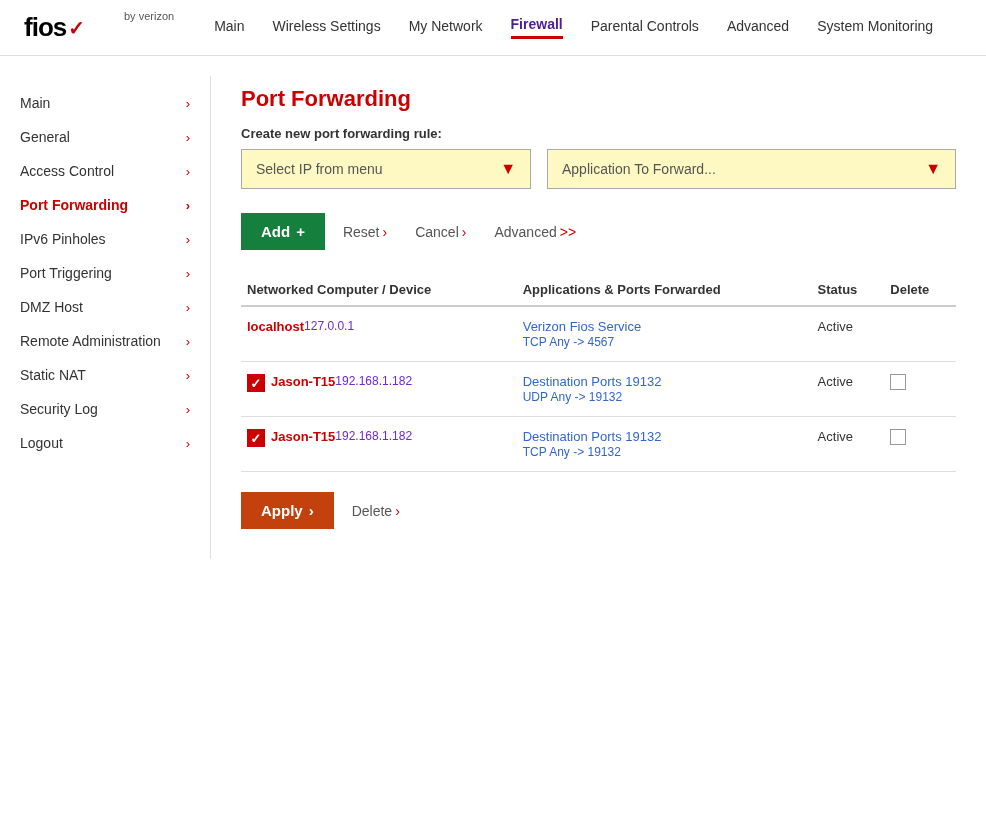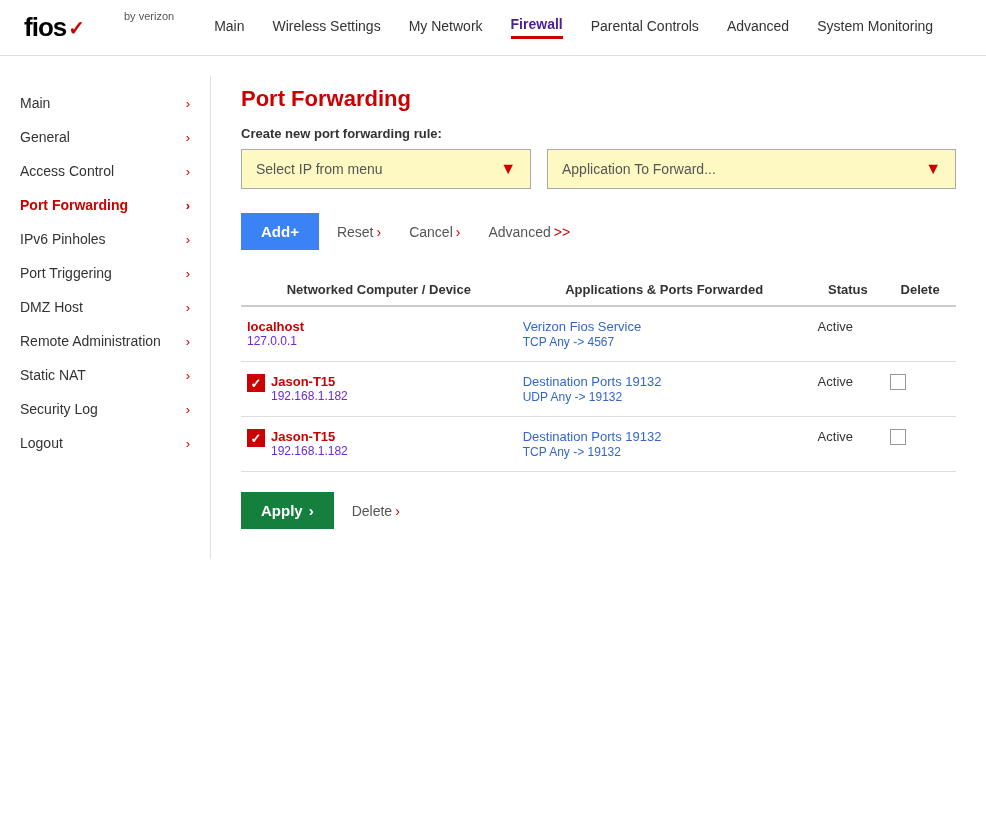--- a/index.html
+++ b/index.html
@@ -36,47 +36,47 @@
       display: flex; align-items: center; justify-content: space-between;
       border: 1px solid #aaa; padding: 10px 14px; cursor: pointer;
       background: #fef9c3; font-size: 14px; color: #555;
     }
     .dropdown-select.narrow { width: 290px; }
     .dropdown-select.wide { flex: 1; }
     .dropdown-arrow { color: #cc0000; font-size: 16px; margin-left: 8px; }
 
     
     .action-row { display: flex; align-items: center; gap: 8px; margin-bottom: 24px; }
-    .btn-add { background: #3b82f6; color: #fff; border: none; padding: 10px 20px; font-size: 15px; font-weight: bold; cursor: pointer; display: flex; align-items: center; }
+    .btn-add { background: #15803d; color: #fff; border: none; padding: 10px 20px; font-size: 15px; font-weight: bold; cursor: pointer; display: flex; align-items: center; gap: 6px; }
     .btn-text { background: none; border: none; color: #555; font-size: 14px; cursor: pointer; display: flex; align-items: flex-start; gap: 3px; padding: 8px 10px; }
     .btn-text .chevron { color: #cc0000; }
     .btn-text .double-chevron { color: #cc0000; }
 
     
     .applied-label { font-size: 14px; font-weight: bold; margin-bottom: 10px; }
     table { width: 100%; border-collapse: collapse; }
-    .table-header th { text-align: center; font-size: 13px; font-weight: bold; padding: 8px 6px; border-bottom: 2px solid #ccc; }
+    .table-header th { text-align: left; font-size: 13px; font-weight: bold; padding: 8px 6px; border-bottom: 2px solid #ccc; }
     .table-row td { padding: 12px 6px; border-bottom: 1px solid #ddd; vertical-align: top; font-size: 13px; }
     .device-name { color: #cc0000; font-weight: bold; }
     .device-ip { color: #6d28d9; font-size: 12px; }
     .app-name { color: #3366cc; }
     .app-detail { color: #3366cc; font-size: 12px; }
     .status-text { color: #333; }
     .delete-checkbox { width: 16px; height: 16px; border: 1px solid #999; display: inline-block; cursor: pointer; }
     .checkbox-checked {
       width: 18px; height: 18px; background: #cc0000; border: none;
       display: inline-flex; align-items: center; justify-content: center;
       color: #fff; font-size: 13px; font-weight: bold; margin-right: 6px; flex-shrink: 0;
     }
     .device-cell { display: flex; align-items: flex-start; }
-    .device-info { display: flex; flex-direction: column; }
+    .device-info { display: flex; }
 
     
     .bottom-row { display: flex; align-items: center; gap: 8px; margin-top: 20px; }
-    .btn-apply { background: #15803d; color: #fff; border: none; padding: 10px 20px; font-size: 15px; font-weight: bold; cursor: pointer; display: flex; align-items: center; gap: 6px; }
+    .btn-apply { background: #c2410c; color: #fff; border: none; padding: 10px 20px; font-size: 15px; font-weight: bold; cursor: pointer; display: flex; align-items: center; gap: 6px; }
     .btn-delete { background: none; border: none; color: #555; font-size: 14px; cursor: pointer; display: flex; align-items: center; gap: 3px; padding: 8px 10px; }
     .btn-delete .chevron { color: #cc0000; }
   </style>
 </head>
 <body>
 
 <div class="header">
   <div class="logo">
     <div class="logo-fios">
       <span>fios</span>

